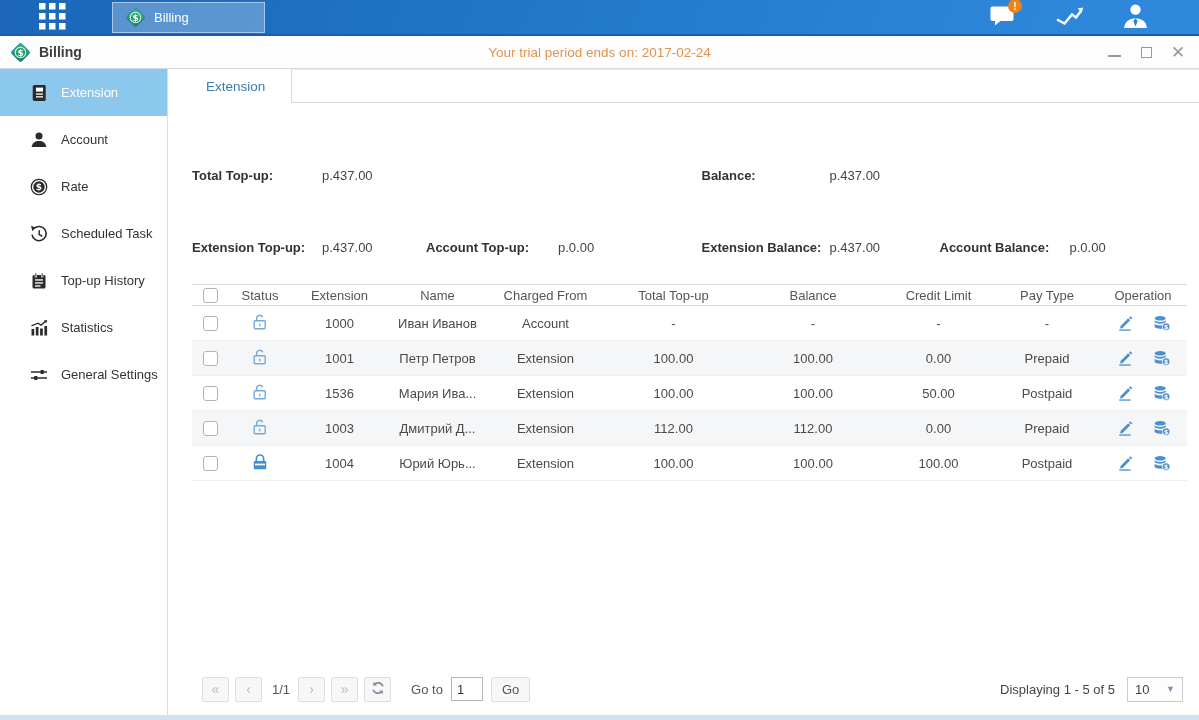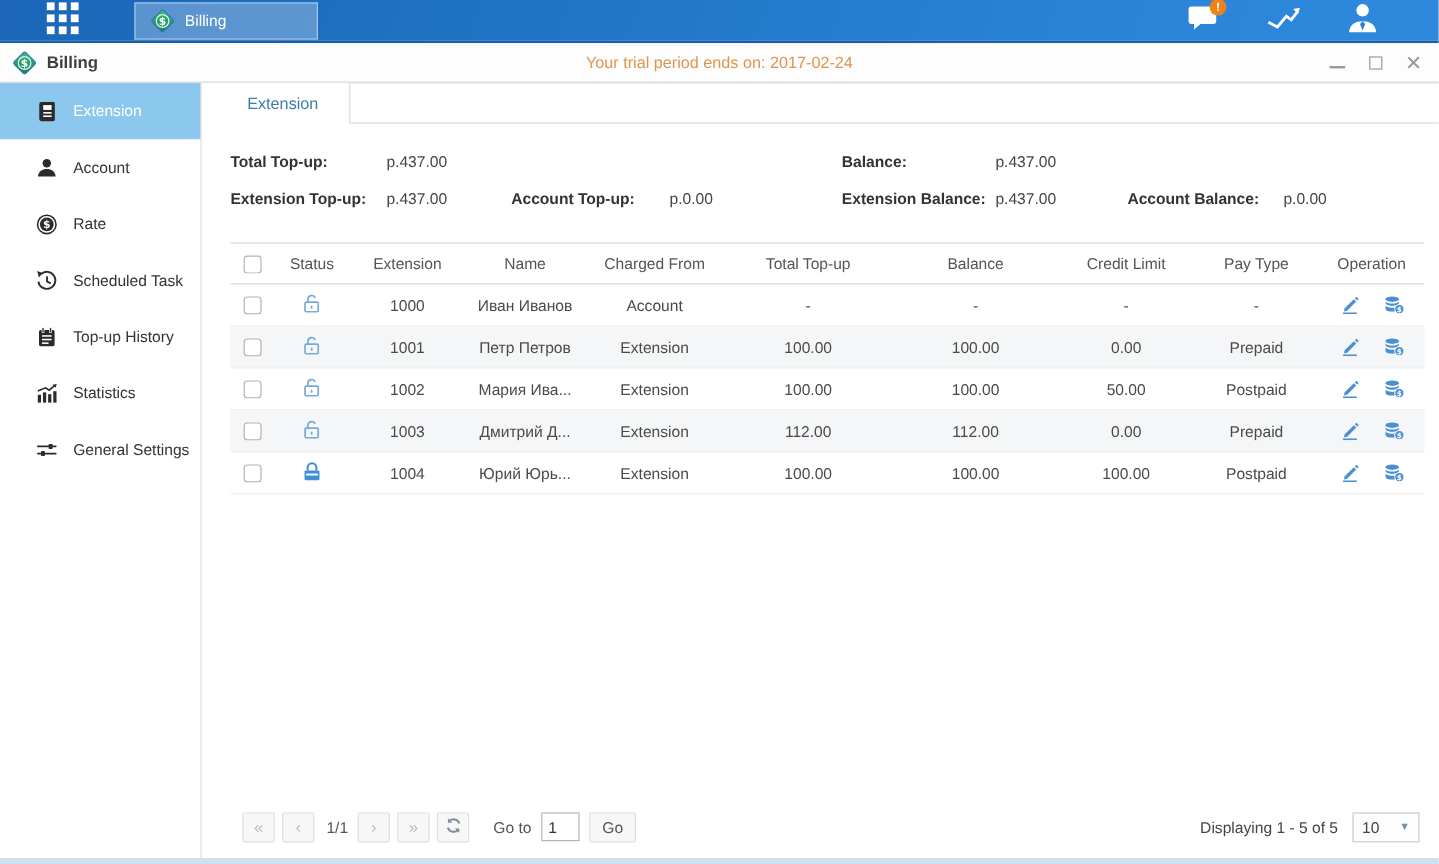--- a/index.html
+++ b/index.html
@@ -43,34 +43,34 @@
   .tabstrip { display:flex; height:34px; flex:0 0 34px; }
   .tab-active { padding:0 26px; display:flex; align-items:center; color:#3a7cb0; font-size:13.5px;
     background:#fff; border-right:1px solid #d9d9d9; cursor:pointer; }
   .tabstrip-rest { flex:1; border-top:1px solid #ebebeb; border-bottom:1px solid #d9d9d9; }
 
   .content { flex:1; display:flex; flex-direction:column; padding:0 12px; min-height:0; }
 
   
   .summary { padding-top:16px; }
   .sum-half-row { display:grid; grid-template-columns: 1fr 1fr; }
-  .sum-line { display:grid; grid-template-columns:130px 104px 132px 1fr; align-items:center; height:31px; font-size:13px; }
+  .sum-line { display:grid; grid-template-columns:130px 104px 132px 1fr; align-items:center; height:31px; font-size:13px;margin-top:41px; }
   .sum-line.right-side { grid-template-columns:128px 110px 130px 1fr; padding-left:12px; }
   .sum-label { font-weight:bold; color:#333; }
   .sum-value { color:#444; }
 
   
   .btn-row { margin-top:13px; display:flex; gap:9px; }
   .btn-blue { background:#4191d2; color:#fff; border:none; font-size:13px; font-family:"Liberation Sans",sans-serif;
     padding:7px 14px; border-radius:3px; cursor:pointer; }
 
   
   .table { margin-top:21px; }
   .trow { display:grid; grid-template-columns:36px 64px 95px 101px 115px 141px 138px 113px 104px 1fr; align-items:center; }
-  .thead { height:35px; border-top:1px solid #d9d9d9; border-bottom:1px solid #d9d9d9; color:#555; font-size:13px; }
+  .thead { height:22px; border-top:1px solid #d9d9d9; border-bottom:1px solid #d9d9d9; color:#555; font-size:13px; }
   .tbody .trow { height:35px; border-bottom:1px solid #efefef; font-size:13px; color:#4a4a4a; }
   .tbody .trow:nth-child(even) { background:#f5f6f7; }
   .cell { text-align:center; overflow:hidden; white-space:nowrap; text-overflow:ellipsis; }
   .checkbox { display:inline-block; width:15px; height:15px; border:1px solid #b3b3b3; border-radius:3px; background:#fff; cursor:pointer; vertical-align:middle; }
   .c-op { display:flex; justify-content:center; align-items:center; gap:19px; }
   .op-icon { width:18px; height:18px; display:inline-flex; align-items:center; justify-content:center; cursor:pointer; }
   .lock { display:inline-flex; width:18px; height:18px; align-items:center; justify-content:center; }
 
   
   .pager { margin-top:auto; height:46px; flex:0 0 46px; display:flex; align-items:center; font-size:13px; color:#555; padding:0 4px 6px 10px; }
@@ -391,21 +391,21 @@
 
   <div class="trow">
     <div class="cell"><span class="checkbox"></span></div>
     <div class="cell"><span class="lock">
                     <svg width="18" height="18" viewBox="0 0 18 18" fill="none">
                       <rect x="3.2" y="7.8" width="11" height="8" rx="1" stroke="#78a9d6" stroke-width="1.4"></rect>
                       <line x1="8.7" y1="10.8" x2="8.7" y2="13.2" stroke="#78a9d6" stroke-width="1.4"></line>
                       <path d="M5.6 7.8 V5.4 a3.1 3.1 0 0 1 6 -1.1" stroke="#78a9d6" stroke-width="1.4"></path>
                     </svg>
                   </span></div>
-    <div class="cell cv-extension">1002</div>
+    <div class="cell cv-extension">1536</div>
     <div class="cell cv-name">Мария Ива...</div>
     <div class="cell cv-charged">Extension</div>
     <div class="cell cv-total">100.00</div>
     <div class="cell cv-balance">100.00</div>
     <div class="cell cv-credit">50.00</div>
     <div class="cell cv-pay">Postpaid</div>
     <div class="cell c-op">
       <span class="op-icon">
                     <svg width="18" height="18" viewBox="0 0 18 18" fill="#4a90d2">
                       <path d="M4.6 11.9 L12.2 4.3 L14.2 6.3 L6.6 13.9 L4 14.5 z"></path>

